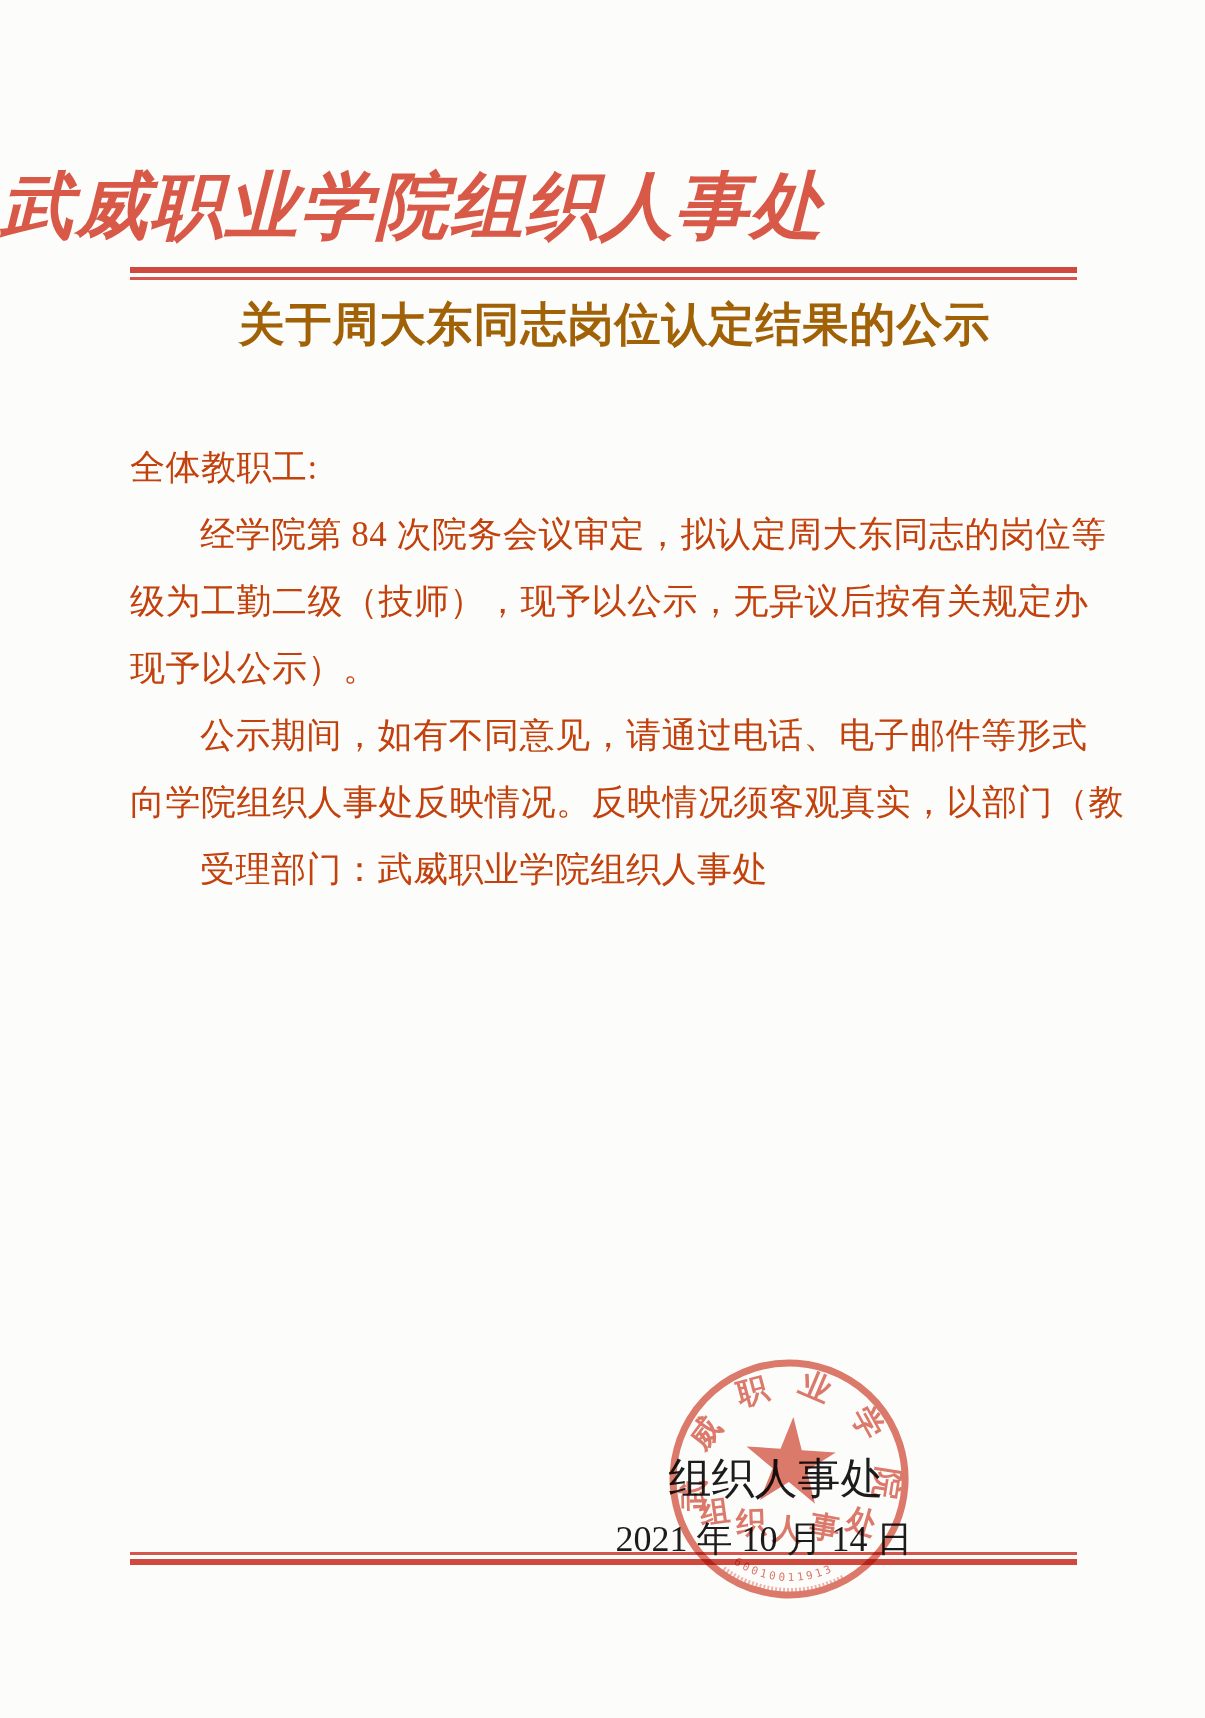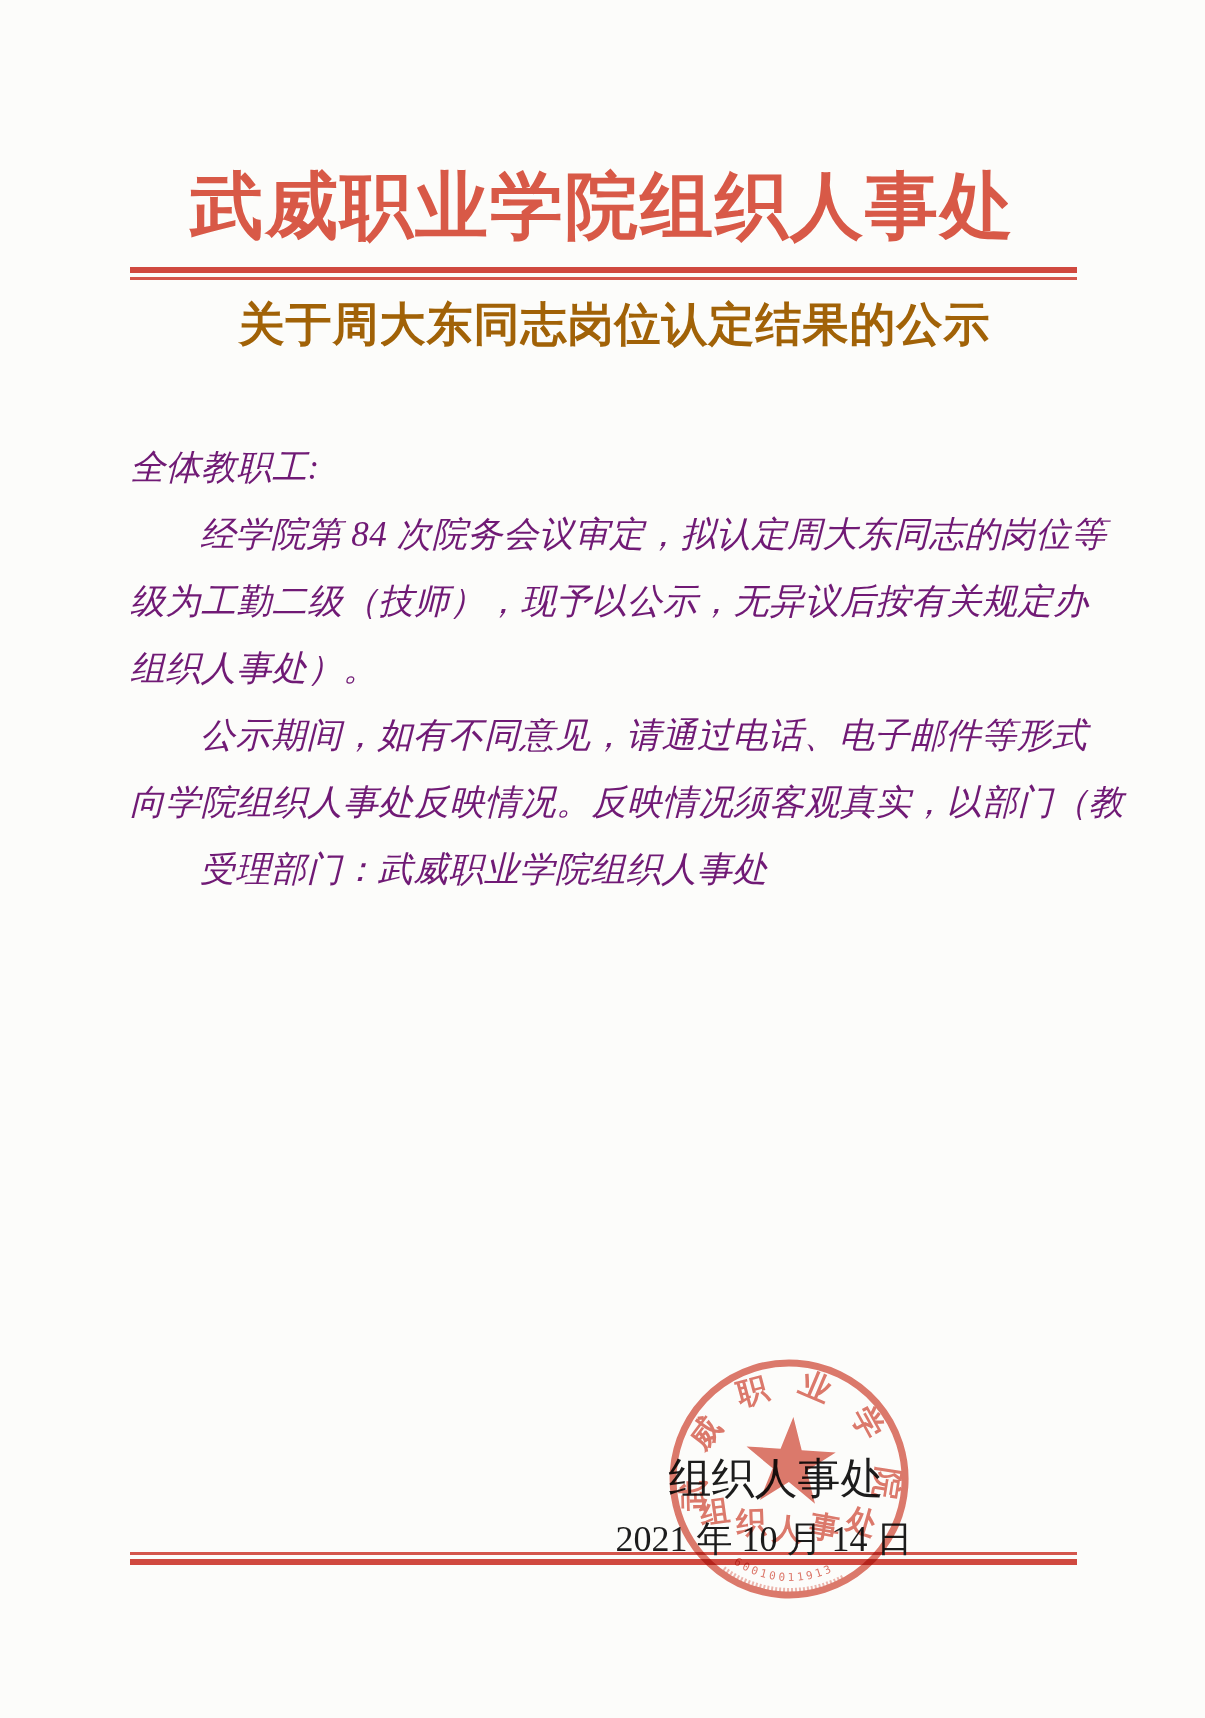--- a/index.html
+++ b/index.html
@@ -10,26 +10,27 @@
     margin: 0 auto;
     background: #fcfcfa;
     overflow: hidden;
     font-family: "Liberation Serif", serif;
   }
   
   .org-title {
     position: absolute;
     left: 0; top: 158px;
     width: 100%;
-    text-align: center;
+    text-align: left;
     font-size: 73px;
     font-weight: 700;
     letter-spacing: 2px;
     color: #d85947;
     white-space: nowrap;
+    font-style: italic;
   }
   .rule { position: absolute; left: 130px; width: 947px; }
   .rule-header { top: 267px; }
   .rule-footer { top: 1552px; }
   .rule .bar-thick { height: 6px; background: #d0493f; }
   .rule .bar-thin  { height: 3px; background: #d4564c; }
   .rule .bar-gap   { height: 4px; background: transparent; }
   
   .doc-title {
     position: absolute;
@@ -40,22 +41,21 @@
     font-weight: 700;
     color: #a16207;
     letter-spacing: 1px;
     white-space: nowrap;
   }
   
   .body-block {
     position: absolute;
     left: 130px; top: 434px;
     width: 990px;
-    color: #701a75;
-    font-style: italic;
+    color: #c2410c;
   }
   .body-line {
     height: 67px;
     line-height: 67px;
     font-size: 35px;
     white-space: pre;
     letter-spacing: 0.5px;
   }
   .body-line.indent { padding-left: 70px; }
   
@@ -103,21 +103,21 @@
     <div class="bar-gap"></div>
     <div class="bar-thin"></div>
   </div>
 
   <div class="doc-title">关于周大东同志岗位认定结果的公示</div>
 
   <div class="body-block">
       <div class="body-line">全体教职工:</div>
       <div class="body-line indent">经学院第 84 次院务会议审定，拟认定周大东同志的岗位等</div>
       <div class="body-line">级为工勤二级（技师），现予以公示，无异议后按有关规定办</div>
-      <div class="body-line">组织人事处）。</div>
+      <div class="body-line">现予以公示）。</div>
       <div class="body-line indent">公示期间，如有不同意见，请通过电话、电子邮件等形式</div>
       <div class="body-line">向学院组织人事处反映情况。反映情况须客观真实，以部门（教</div>
       <div class="body-line indent">受理部门：武威职业学院组织人事处</div>
     </div>
 
   <div class="sig-dept">组织人事处</div>
   <div class="sig-date">2021 年 10 月 14 日</div>
 
   <div class="rule rule-footer">
     <div class="bar-thin"></div>

